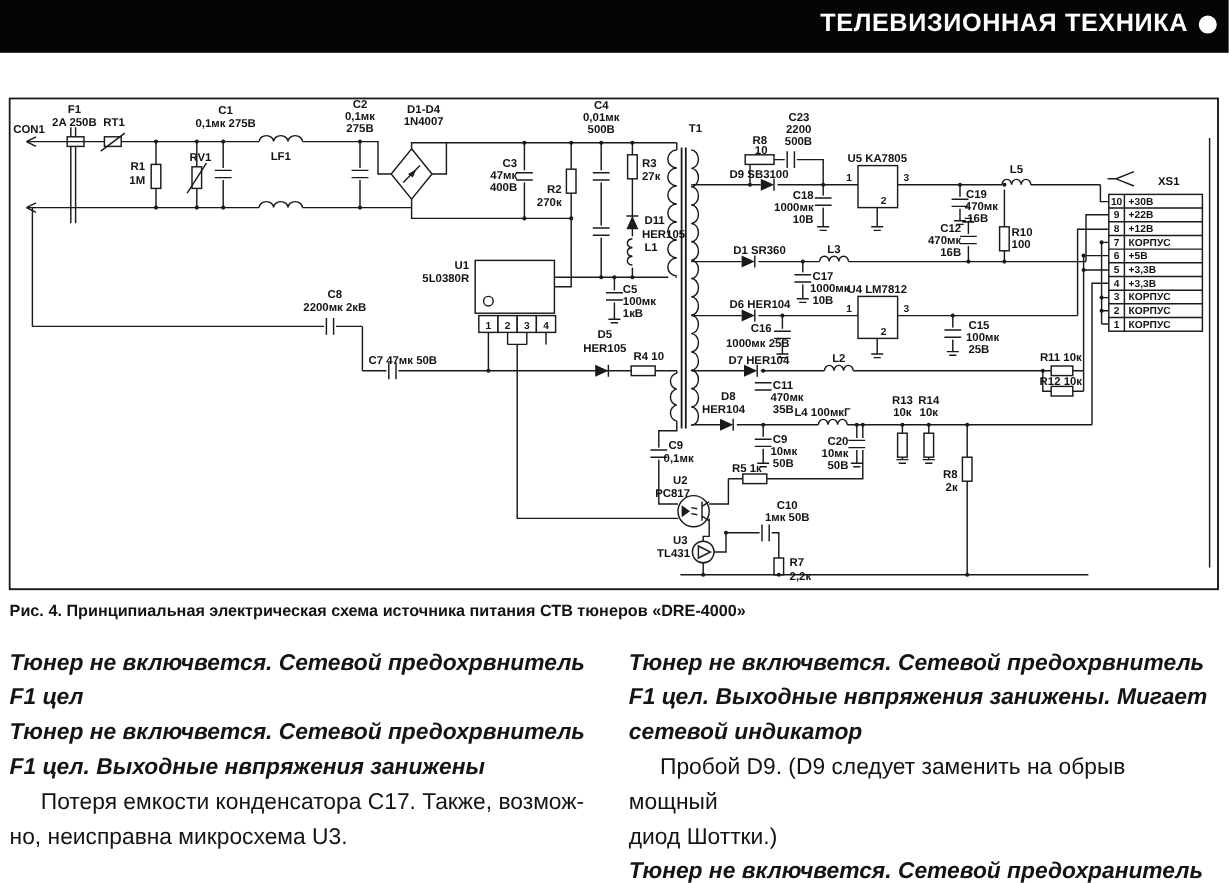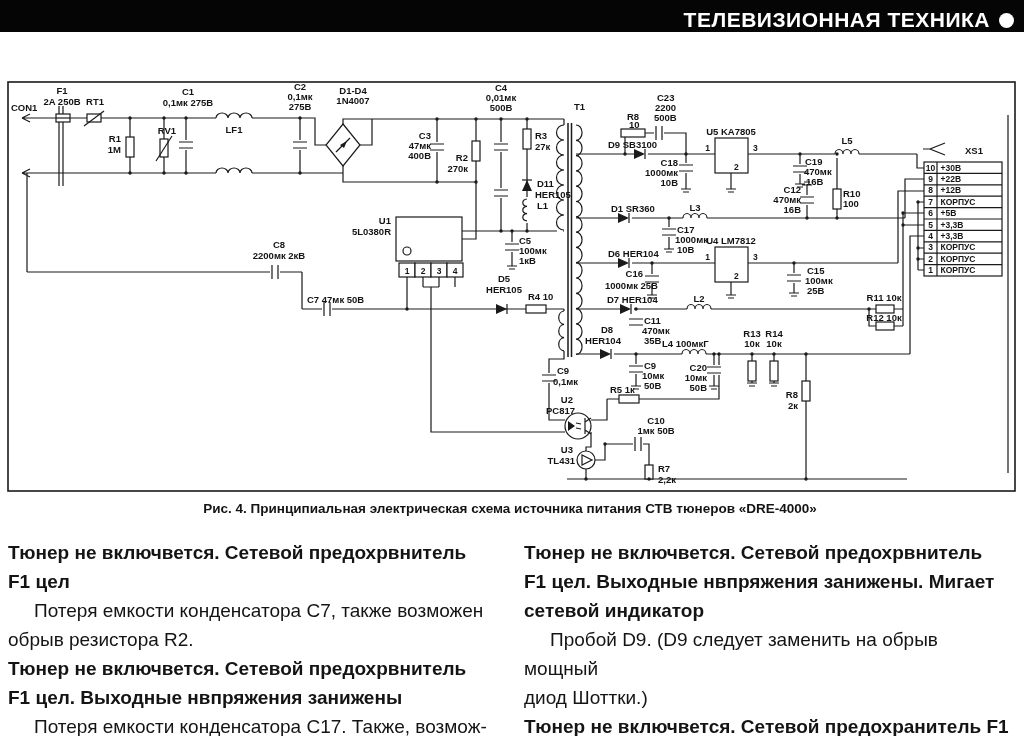--- a/index.html
+++ b/index.html
@@ -1,31 +1,31 @@
 <!DOCTYPE html>
 <html><head>
 <meta charset="utf-8">
 <style>
   html,body{margin:0;padding:0;background:#fff;}
   body{width:1024px;height:736px;position:relative;font-family:"Liberation Sans",sans-serif;color:#141414;overflow:hidden;}
-  .header-bar{position:absolute;left:0;top:0;width:1024px;height:32px;background:#050505;}
+  .header-bar{position:absolute;left:0;top:0;width:1024px;height:44px;background:#050505;}
   .header-title{position:absolute;right:34px;top:0;line-height:40px;color:#fff;font-size:21px;font-weight:700;letter-spacing:.5px;}
   .header-bullet{position:absolute;right:10px;top:13px;width:15px;height:15px;border-radius:50%;background:#fff;}
   .schematic-frame{position:absolute;left:7px;top:81px;width:1010px;height:412px;}
   svg{display:block;}
   .w{stroke:#1a1a1a;stroke-width:1.2;fill:none;}
   .w2{stroke:#1a1a1a;stroke-width:1.5;fill:none;}
   .sym{stroke:#1a1a1a;stroke-width:1.2;fill:#fff;}
   .mask{fill:#fff;stroke:none;}
   .blk{fill:#1a1a1a;stroke:none;}
   .lbl{font-family:"Liberation Sans",sans-serif;font-weight:700;font-size:9.5px;fill:#141414;}
-  .caption{position:absolute;left:8px;top:501px;width:1008px;text-align:center;padding-right:4px;font-size:13.5px;font-weight:700;box-sizing:border-box;}
+  .caption{position:absolute;left:8px;top:501px;width:1008px;text-align:left;padding-right:4px;font-size:13.5px;font-weight:700;box-sizing:border-box;}
   .articles{position:absolute;left:8px;top:538px;width:1008px;display:flex;gap:24px;}
   .col{flex:1;min-width:0;}
-  .fault-heading{font-size:19px;line-height:29px;font-weight:700;white-space:pre-line;}
+  .fault-heading{font-size:19px;line-height:29px;font-weight:700;font-style:italic;white-space:pre-line;}
   .fault-body{font-size:19px;line-height:29px;margin:0;text-indent:26px;white-space:pre-line;}
 </style>
 </head>
 <body>
 
 <div class="header-bar">
   <span class="header-title">ТЕЛЕВИЗИОННАЯ ТЕХНИКА</span>
   <span class="header-bullet"></span>
 </div>
 
@@ -447,22 +447,20 @@
       </g>
 </svg>
 </div>
 
 <div class="caption">Рис. 4. Принципиальная электрическая схема источника питания СТВ тюнеров «DRE-4000»</div>
 
 <div class="articles">
   <div class="col">
     <div class="fault-heading">Тюнер не включвется. Сетевой предохрвнитель
 F1 цел</div>
-    <p class="fault-body">Потеря емкости конденсатора С7, также возможен
-обрыв резистора R2.</p>
     <div class="fault-heading">Тюнер не включвется. Сетевой предохрвнитель
 F1 цел. Выходные нвпряжения занижены</div>
     <p class="fault-body">Потеря емкости конденсатора С17. Также, возмож-
 но, неисправна микросхема U3.</p>
   </div>
   <div class="col">
     <div class="fault-heading">Тюнер не включвется. Сетевой предохрвнитель
 F1 цел. Выходные нвпряжения занижены. Мигает
 сетевой индикатор</div>
     <p class="fault-body">Пробой D9. (D9 следует заменить на обрыв мощный

